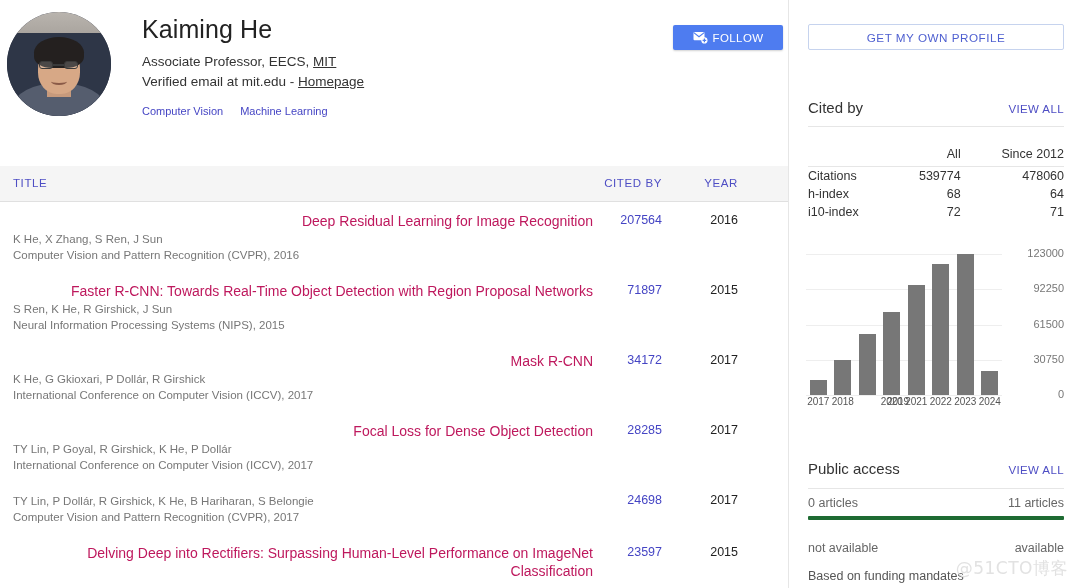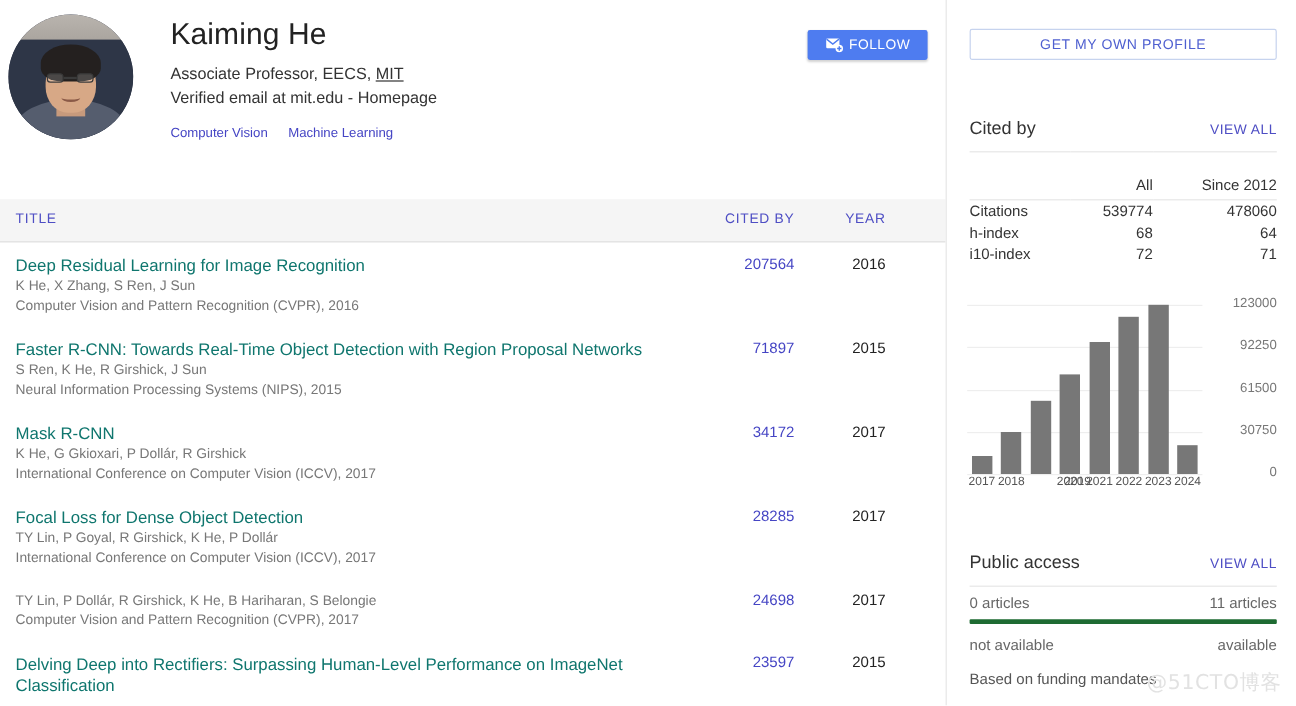--- a/index.html
+++ b/index.html
@@ -82,30 +82,30 @@
   #profile-text { position: absolute; left: 142px; top: 14px; }
   #name {
     font-size: 25px; color: #222; font-weight: 400;
     letter-spacing: .1px; line-height: 30px;
   }
   .affil {
     font-size: 13.5px; color: #333; line-height: 20px; margin-top: 8px;
   }
   .affil a, .affil .lnk { color: #333; text-decoration: underline; }
   .affil2 { font-size: 13.5px; color: #333; line-height: 20px; }
-  .affil2 .lnk { color: #333; }
+  .affil2 .lnk { color: #333; text-decoration: underline; }
   #interests { margin-top: 9px; }
   #interests a {
     color: #4545c4; font-size: 11px; text-decoration: none;
     margin-right: 17px;
   }
 
   #follow-btn {
     position: absolute; left: 673px; top: 25px;
-    width: 100px; height: 25px;
+    width: 110px; height: 25px;
     background: #4e7cf0;
     border: none; border-radius: 2px;
     color: #fff; font-size: 11.5px; letter-spacing: .4px;
     display: flex; align-items: center; justify-content: center;
     cursor: pointer; font-family: "Liberation Sans", sans-serif;
     box-shadow: 0 1px 2px rgba(0,0,0,.18);
   }
   #follow-btn .env { margin-right: 5px; display: flex; }
 
   
@@ -118,23 +118,24 @@
   #pub-head .th {
     position: absolute; top: 11px;
     font-size: 11.5px; color: #4e4ec4; letter-spacing: .6px;
   }
   #pub-head .th-title { left: 13px; }
   #pub-head .th-cited { left: 600px; width: 62px; text-align: right; }
   #pub-head .th-year  { left: 690px; width: 48px; text-align: right; }
 
   .pub-row { position: relative; padding: 10px 0 9px 13px; }
   .pub-row .ptitle {
-    color: #0f766e; font-size: 14px; line-height: 18px;
+    color: #be185d; font-size: 14px; line-height: 18px;
     text-decoration: none; display: block; width: 580px;
     cursor: pointer;
+    text-align: right;
   }
   .pub-row .pauthors {
     color: #777; font-size: 11.5px; line-height: 16px; margin-top: 1px;
   }
   .pub-row .pvenue {
     color: #777; font-size: 11.5px; line-height: 16px;
   }
   .pub-row .pcited {
     position: absolute; left: 600px; top: 11px; width: 62px;
     text-align: right; color: #4545c4; font-size: 12.5px;
@@ -218,21 +219,21 @@
   #pa-row1 {
     display: flex; justify-content: space-between;
     font-size: 12.5px; color: #666;
   }
   #pa-bar {
     margin-top: 6px; height: 4px; width: 100%;
     background: #1e6b32; border-radius: 1px;
   }
   #pa-bar .unavail { height: 100%; width: 0%; background: #bdbdbd; }
   #pa-row2 {
-    margin-top: 11px; display: flex; justify-content: space-between;
+    margin-top: 21px; display: flex; justify-content: space-between;
     font-size: 12.5px; color: #666;
   }
   #pa-note { margin-top: 14px; font-size: 12.5px; color: #555; }
 
   #watermark {
     position: absolute; right: 12px; bottom: 8px;
     font-size: 17px; color: #e2e2e2; letter-spacing: .5px;
     font-family: "DejaVu Sans", sans-serif;
     pointer-events: none;
   }

